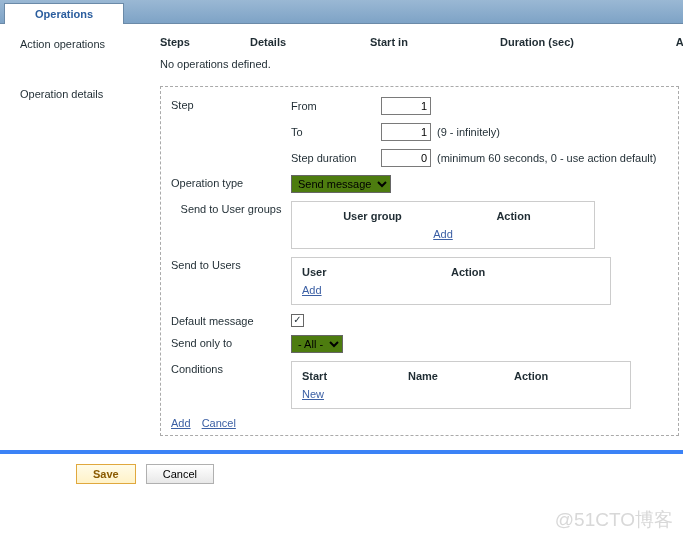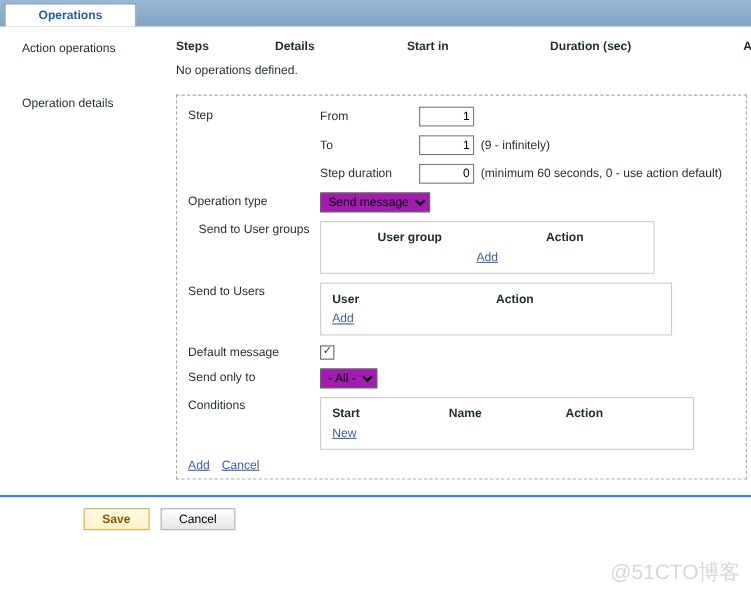--- a/index.html
+++ b/index.html
@@ -83,22 +83,21 @@
     font-size: 11px;
   }
   .hint {
     margin-left: 6px;
   }
   select {
     border: 1px solid #666;
     font-family: inherit;
     font-size: 11px;
     padding: 1px 2px;
-    background: #a21caf;
-    text-align: center;
+    background: #4d7c0f;
   }
   .inner-table {
     border: 1px solid #ccc;
     padding: 8px 10px;
     width: 304px;
   }
   .inner-table .hdr {
     font-weight: bold;
     display: flex;
     padding-bottom: 6px;
@@ -116,21 +115,21 @@
     align-items: center;
     justify-content: center;
     font-size: 10px;
     line-height: 10px;
   }
   .bottom-links {
     margin-top: 8px;
   }
   .bottom-links .link { margin-right: 8px; }
   .footer {
-    border-top: 2px solid #3b82f6;
+    border-top: 4px solid #3b82f6;
     padding: 10px 0 10px 76px;
     display: flex;
     gap: 10px;
     align-items: center;
   }
   .btn {
     border: 1px solid #b0b0b0;
     background: linear-gradient(to bottom, #fff, #e8e8e8);
     padding: 3px 16px;
     font-family: inherit;

